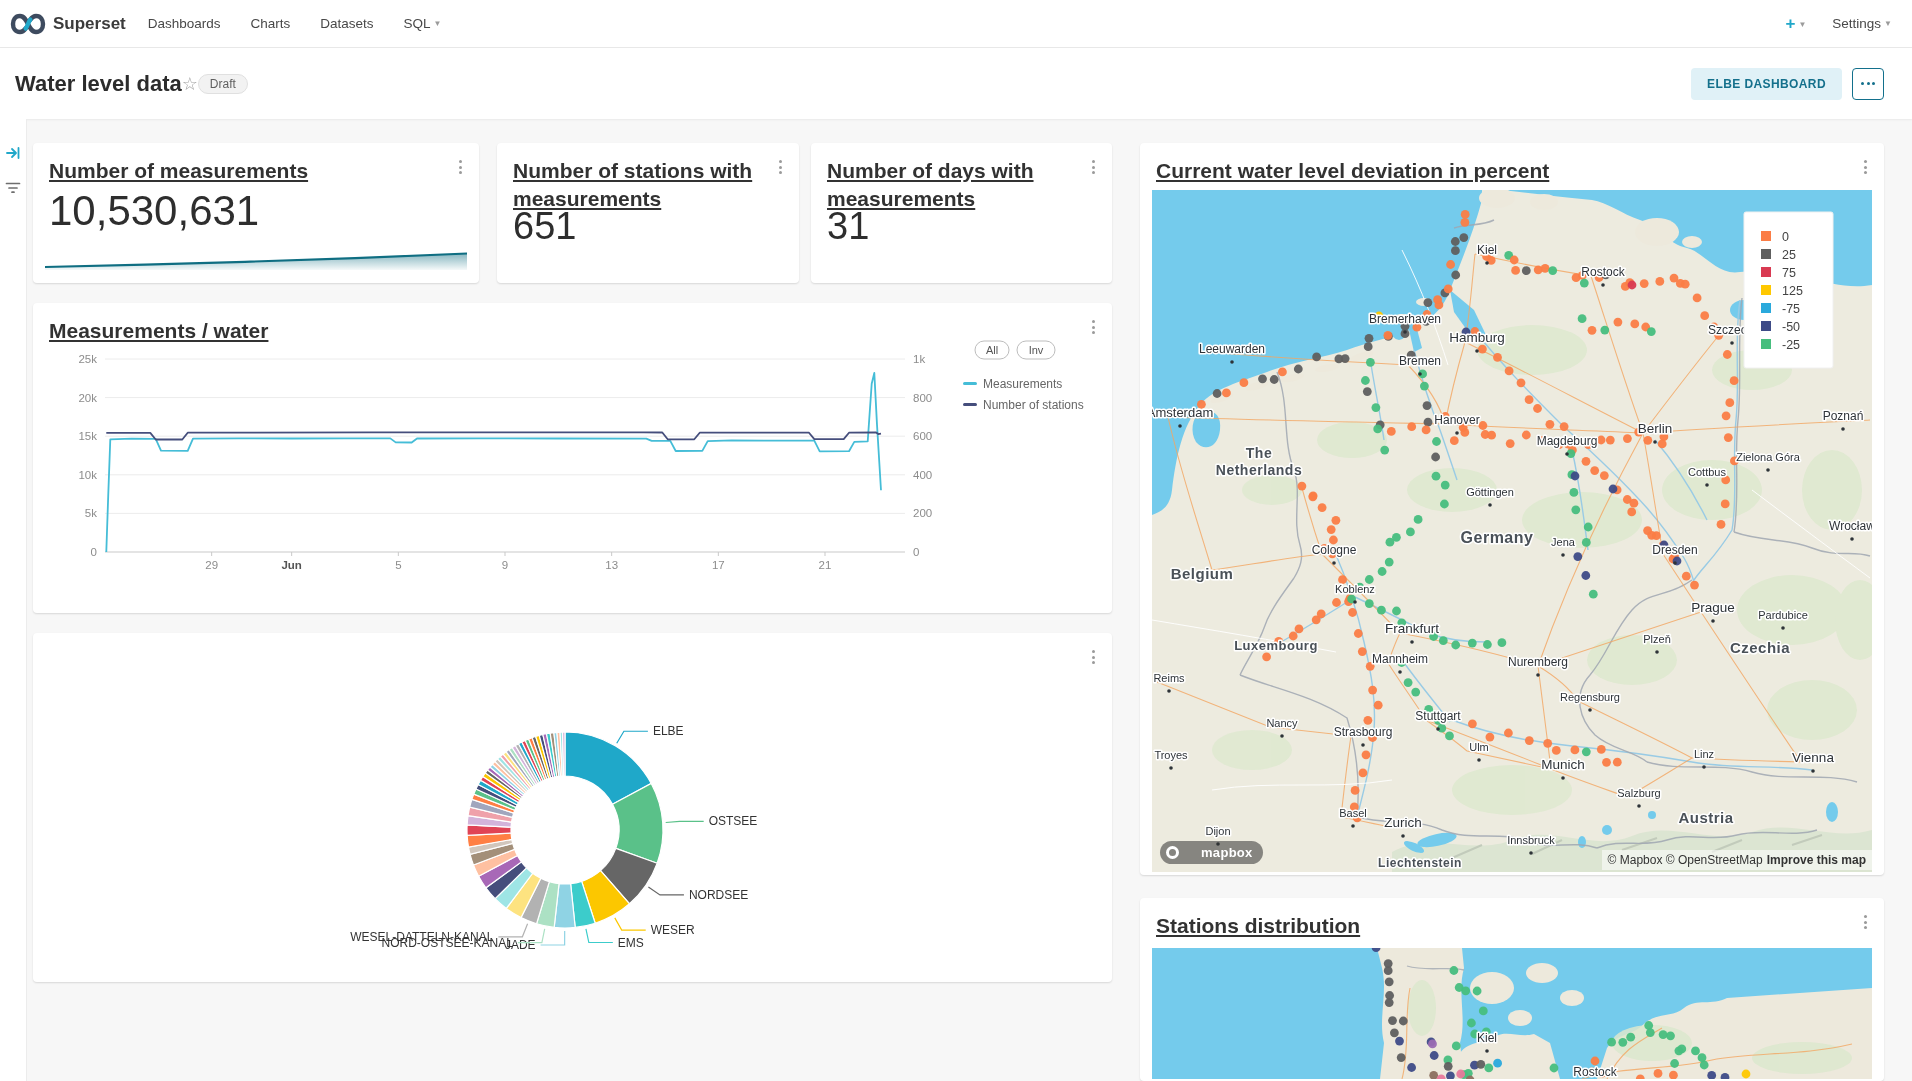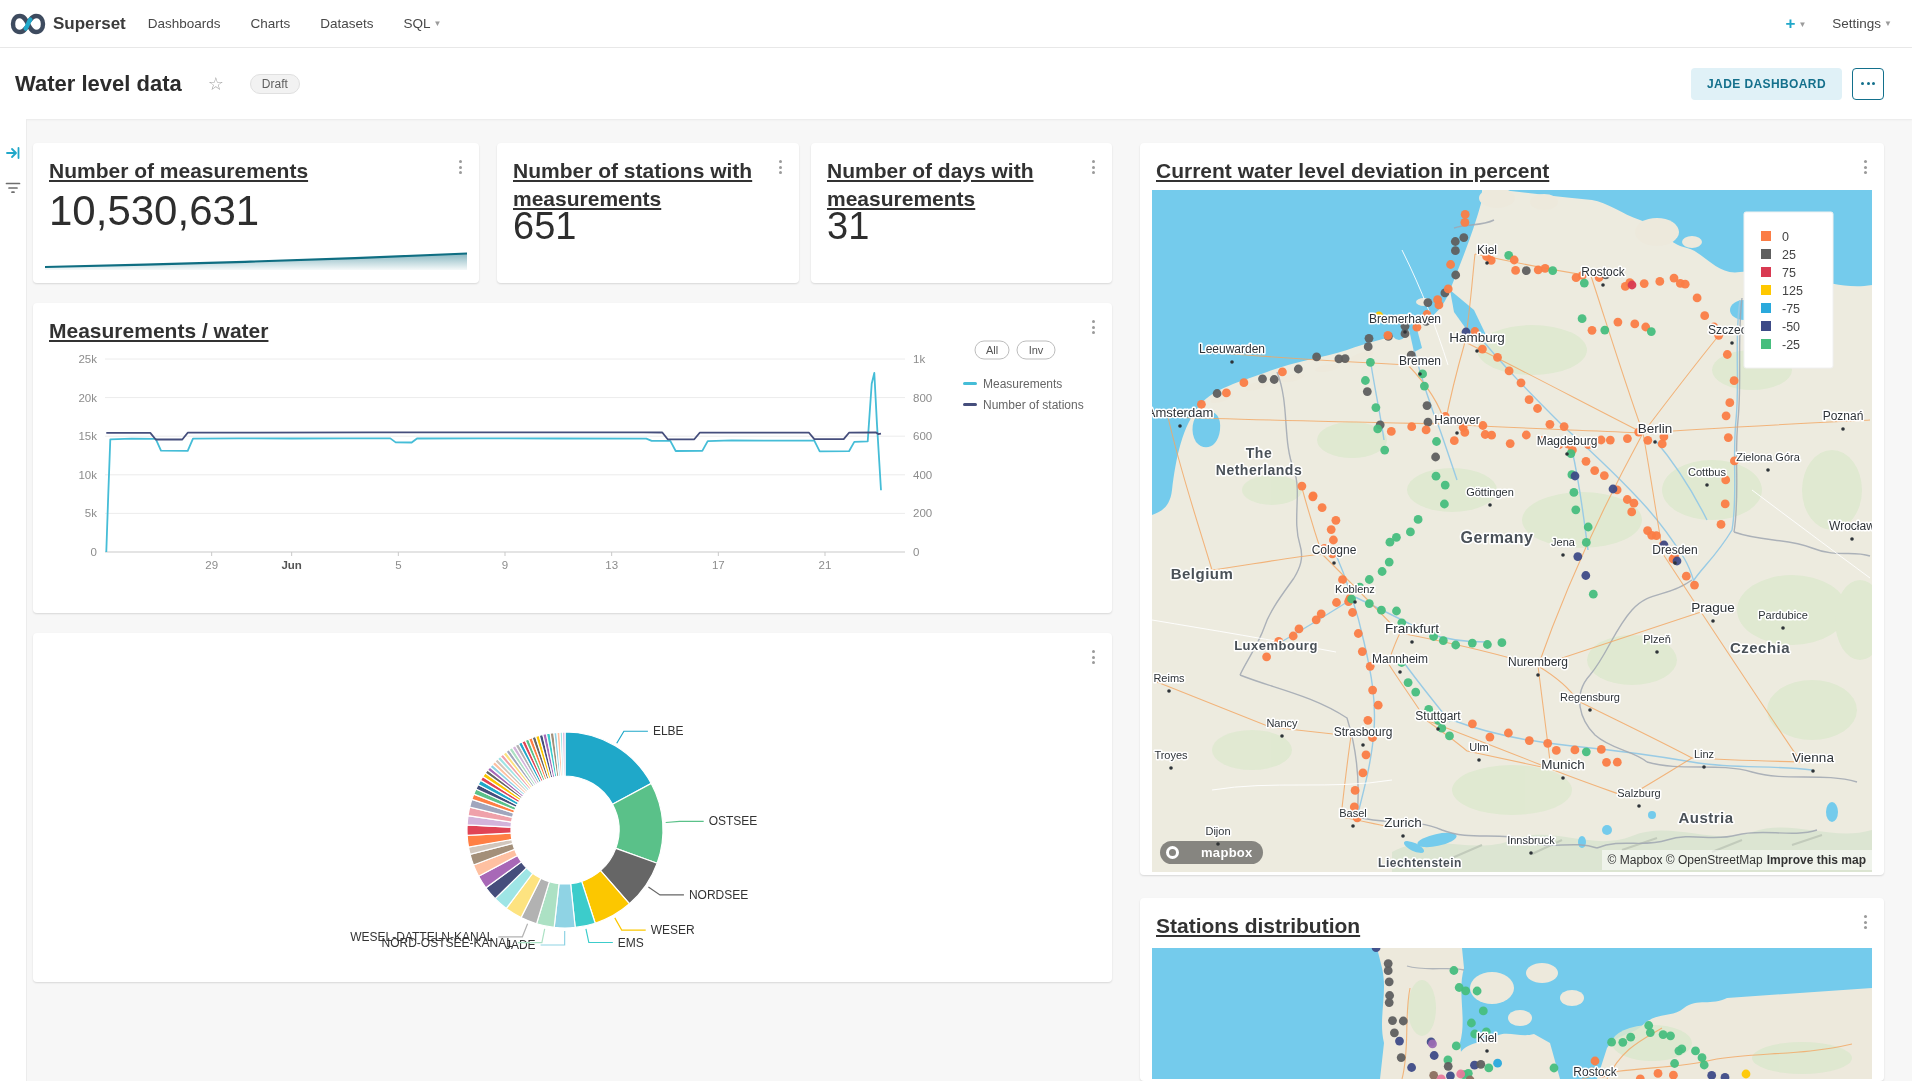--- a/index.html
+++ b/index.html
@@ -15,21 +15,21 @@
   .nav-links .nav-item { cursor:pointer; }
   .nav-right { margin-left:auto; display:flex; align-items:center; gap:26px; padding-right:20px;
                font-size:13.5px; color:#484848; }
   .plus-btn { color:#20A7C9; font-size:17px; font-weight:bold; cursor:pointer; }
   .caret { font-size:8px; color:#9b9b9b; margin-left:3px; vertical-align:2px; }
 
   
   .page-header { position:absolute; top:48px; left:0; width:1912px; height:71px; background:#fff;
                  display:flex; align-items:center; justify-content:space-between;
                  padding:0 28px 0 15px; box-shadow:0 1px 2px rgba(0,0,0,.06); }
-  .title-wrap { display:flex; align-items:center; gap:26px; }
+  .title-wrap { display:flex; align-items:center; gap:0; }
   .page-title { font-size:22px; color:#2c2c2c; font-weight:bold; }
   .star { color:#a3a3a3; font-size:18px; cursor:pointer; line-height:1; }
   .badge { background:#f2f2f2; border:1px solid #e0e0e0; border-radius:11px; padding:2px 11px;
            font-size:12px; color:#5f5f5f; }
   .header-actions { display:flex; align-items:center; gap:10px; }
   .edit-btn { background:#E0F1F7; color:#14708C; font-family:inherit; font-weight:bold; font-size:12px;
               letter-spacing:.4px; border:none; border-radius:4px; height:32px; padding:0 16px; cursor:pointer; }
   .more-btn { width:32px; height:32px; border:1px solid #13708C; border-radius:4px; background:#fff;
               display:flex; align-items:center; justify-content:center; gap:2.5px; cursor:pointer; }
   .more-btn i { width:3px; height:3px; border-radius:50%; background:#13708C; }
@@ -87,21 +87,21 @@
     </div>
   </nav>
 
   <header class="page-header">
     <div class="title-wrap">
       <span class="page-title">Water level data</span>
       <span class="star">☆</span>
       <span class="badge">Draft</span>
     </div>
     <div class="header-actions">
-      <button class="edit-btn">JADE DASHBOARD</button>
+      <button class="edit-btn">ELBE DASHBOARD</button>
       <button class="more-btn">
           <i></i>
           <i></i>
           <i></i>
         </button>
     </div>
   </header>
 
   <aside class="rail">
     <svg width="16" height="16" viewBox="0 0 16 16">

